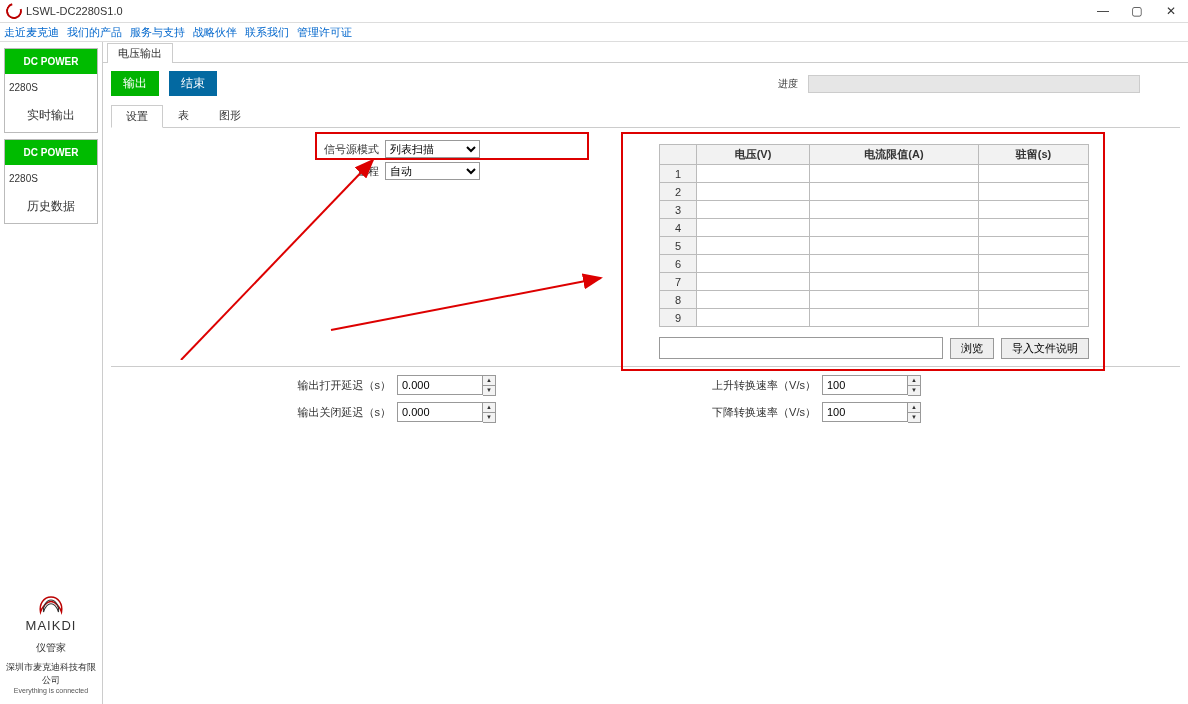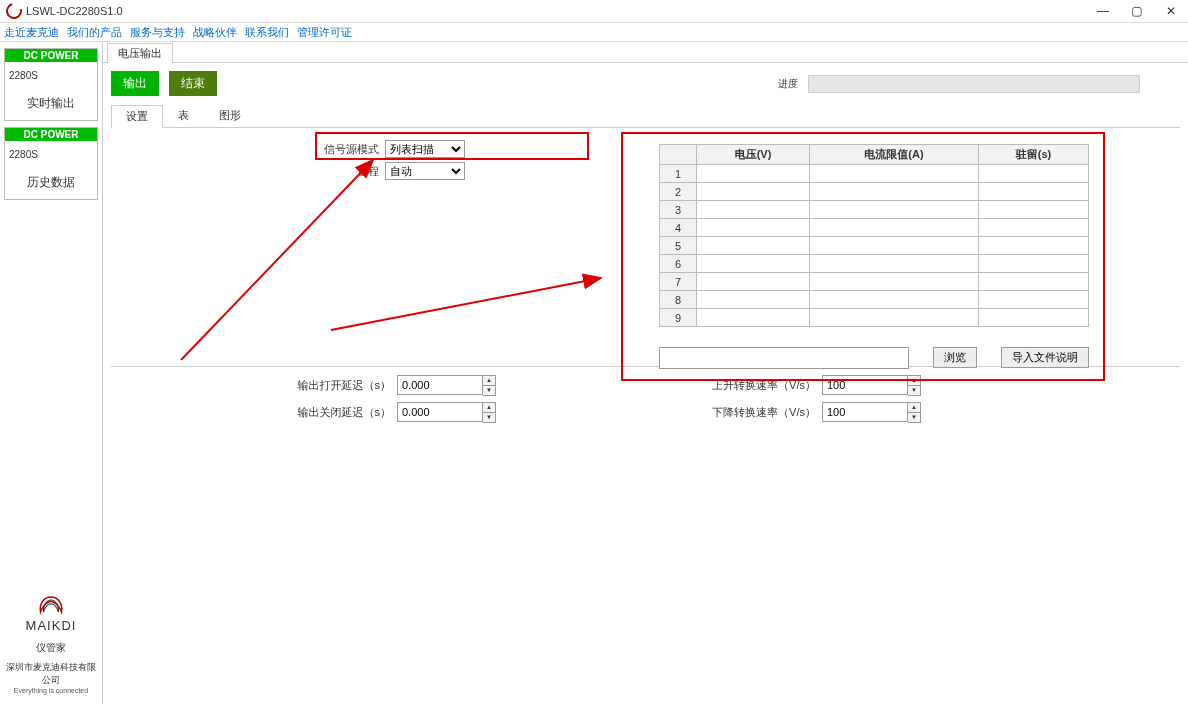--- a/index.html
+++ b/index.html
@@ -6,53 +6,53 @@
   .titlebar{height:22px;display:flex;align-items:center;padding:0 6px;border-bottom:1px solid #ddd;position:relative;}
   .titlebar .app-icon{display:inline-block;width:12px;height:12px;border:2px solid #b00;border-radius:50%;margin-right:4px;border-top-color:transparent;transform:rotate(30deg);}
   .titlebar .title{font-size:11px;color:#333;text-align:right;}
   .winbtns{position:absolute;right:0;top:0;display:flex;}
   .winbtns div{width:34px;height:22px;display:flex;align-items:center;justify-content:center;font-size:12px;color:#333;}
   .menubar{height:18px;display:flex;align-items:center;padding:0 4px;gap:8px;color:#06c;font-size:11px;border-bottom:1px solid #ddd;}
   .menubar span{cursor:pointer;}
   .body{display:flex;height:calc(704px - 22px - 18px);}
   .sidebar{width:94px;border-right:1px solid #ccc;padding:6px 4px;display:flex;flex-direction:column;gap:6px;}
   .side-card{border:1px solid #bbb;background:#fff;}
-  .side-card .hdr{background:#0b0;color:#fff;text-align:center;font-size:10px;padding:1px 0;font-weight:bold;}
+  .side-card .hdr{background:#0b0;color:#fff;text-align:center;font-size:10px;padding:7px 0;font-weight:bold;}
   .side-card .dev{padding:8px 4px;font-size:10px;}
   .side-card .main{text-align:center;padding:6px 0 8px;font-size:12px;}
   .side-footer{margin-top:auto;text-align:center;font-size:10px;color:#333;padding-bottom:6px;}
   .side-footer .logo-c{width:30px;height:22px;margin:0 auto 2px;}
   .side-footer .brand{font-size:13px;letter-spacing:1px;margin-bottom:8px;}
   .side-footer .sub{font-size:10px;margin-bottom:6px;}
   .side-footer .co{font-size:9px;}
   .side-footer .tiny{font-size:7px;color:#555;}
   .content{flex:1;display:flex;flex-direction:column;}
   .tab-top{height:20px;border-bottom:1px solid #ccc;display:flex;align-items:flex-end;padding-left:4px;}
   .tab-top .tab{border:1px solid #ccc;border-bottom:none;background:#fff;font-size:11px;padding:2px 10px;position:relative;top:1px;}
   .toprow{display:flex;align-items:center;padding:8px 8px;gap:10px;}
   .btn{padding:4px 12px;color:#fff;border:none;font-size:12px;cursor:pointer;}
   .btn-green{background:#00b300;}
-  .btn-red{background:#4d7c0f;text-align:right;}
+  .btn-red{background:#0369a1;text-align:right;}
   .progress-label{margin-left:auto;font-size:10px;}
   .progress-bar{width:330px;height:16px;background:#e6e6e6;border:1px solid #ccc;margin-right:40px;}
   .subtabs{display:flex;border-bottom:1px solid #ccc;margin:0 8px;}
   .subtabs .stab{padding:3px 14px;font-size:11px;border:1px solid transparent;cursor:pointer;}
   .subtabs .stab.active{border:1px solid #ccc;border-bottom:1px solid #fff;position:relative;top:1px;background:#fff;}
   .config-area{position:relative;margin:12px 8px 0;height:220px;}
   .left-config{position:absolute;left:210px;top:0;}
   .cfg-row{display:flex;align-items:center;gap:6px;margin-bottom:4px;}
   .cfg-row label{font-size:11px;text-align:right;width:58px;}
-  .cfg-row select{width:80px;font-size:11px;border:1px solid #999;background:#fff;height:18px;}
+  .cfg-row select{width:95px;font-size:11px;border:1px solid #999;background:#fff;height:18px;}
   .redbox1{position:absolute;left:204px;top:-8px;width:270px;height:24px;border:2px solid #d00;pointer-events:none;}
   .right-config{position:absolute;left:510px;top:-8px;width:430px;border:2px solid #d00;padding:10px 14px 10px 36px;}
   table.grid{border-collapse:collapse;font-size:11px;width:100%;}
   table.grid th,table.grid td{border:1px solid #bbb;padding:2px 4px;text-align:center;background:#fff;height:13px;}
   table.grid th{background:#f2f2f2;}
   table.grid td.rownum{background:#f2f2f2;width:28px;}
-  .file-row{display:flex;gap:24px;margin-top:20px;align-items:flex-start;}
+  .file-row{display:flex;gap:7px;margin-top:10px;align-items:center;}
   .file-row input{flex:1;height:18px;border:1px solid #999;min-width:0;}
   .file-row button{font-size:11px;padding:2px 10px;border:1px solid #999;background:#eee;cursor:pointer;}
   .arrows{position:absolute;left:0;top:0;width:100%;height:100%;pointer-events:none;}
   .divider{border-top:1px solid #ccc;margin:6px 8px 0;}
   .bottom-params{display:flex;padding:8px 8px;gap:200px;}
   .param-col{display:flex;flex-direction:column;gap:6px;}
   .prow{display:flex;align-items:center;gap:6px;}
   .prow label{font-size:11px;width:100px;text-align:right;}
   .spin{display:flex;align-items:stretch;}
   .spin input{width:76px;height:18px;border:1px solid #999;font-size:11px;padding:0 4px;}

